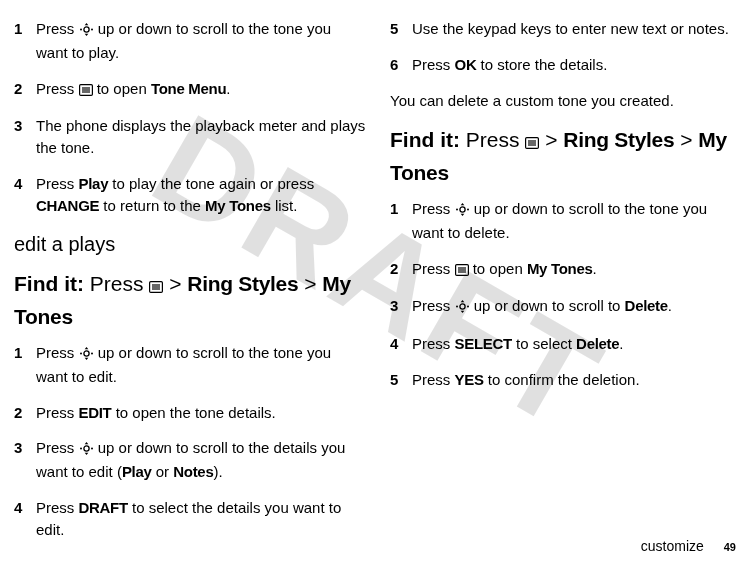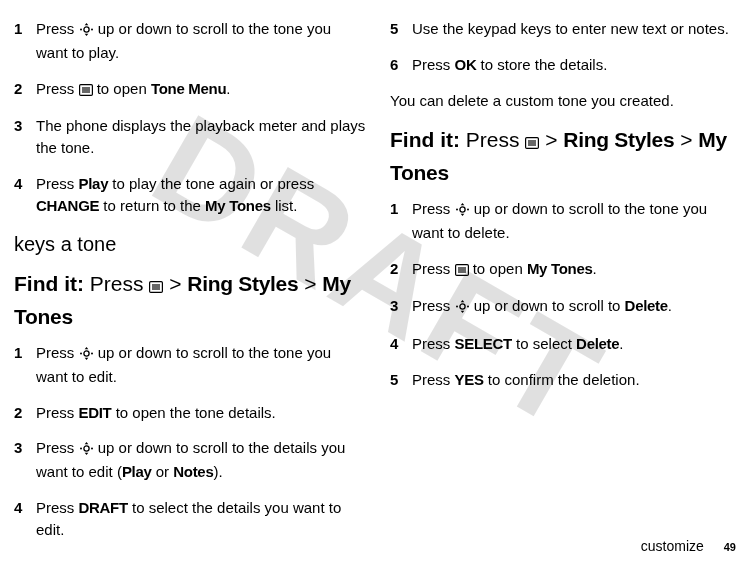--- a/index.html
+++ b/index.html
@@ -113,21 +113,21 @@
         <div class="body">
           <p>The phone displays the playback meter and plays the tone.</p>
         </div>
       </div>
       <div class="step">
         <div class="num">4</div>
         <div class="body">
           <p>Press <span class="cond">Play</span> to play the tone again or press <span class="cond">CHANGE</span> to return to the <span class="cond">My Tones</span> list.</p>
         </div>
       </div>
-      <div class="section-title">keys a tone</div>
+      <div class="section-title">edit a plays</div>
       <div class="findit"><span class="b">Find it:</span> Press <span class="icon"><svg width="14" height="12" viewBox="0 0 14 12">
             <rect x="0.6" y="0.6" width="12.8" height="10.8" rx="1.2" fill="none" stroke="#000" stroke-width="1.2"></rect>
             <line x1="3" y1="4" x2="11" y2="4" stroke="#000" stroke-width="1.2"></line>
             <line x1="3" y1="6" x2="11" y2="6" stroke="#000" stroke-width="1.2"></line>
             <line x1="3" y1="8" x2="11" y2="8" stroke="#000" stroke-width="1.2"></line>
           </svg></span> &gt; <span class="cond">Ring Styles</span> &gt; <span class="cond">My Tones</span></div>
       <div class="step">
         <div class="num">1</div>
         <div class="body">
           <p>Press <span class="icon"><svg width="15" height="13" viewBox="0 0 15 13">

